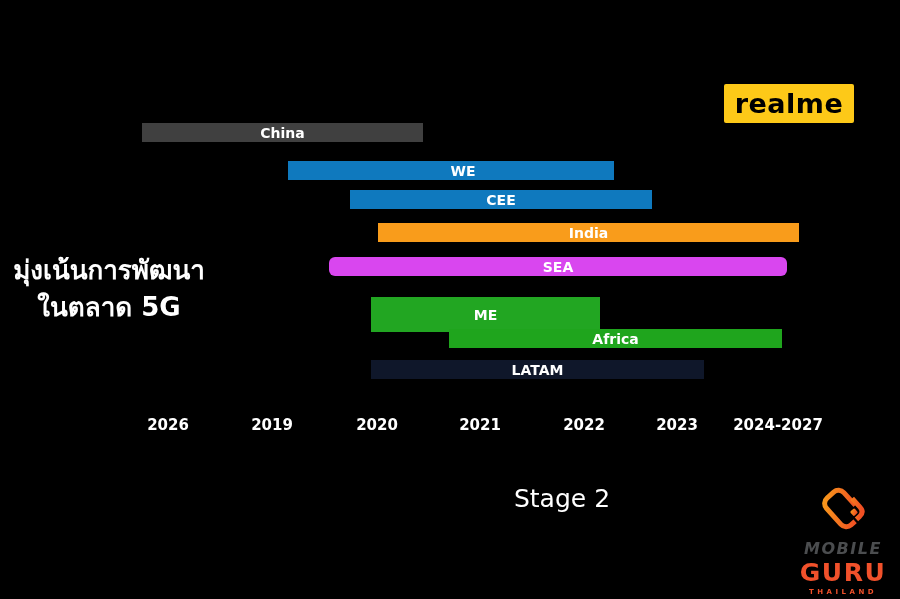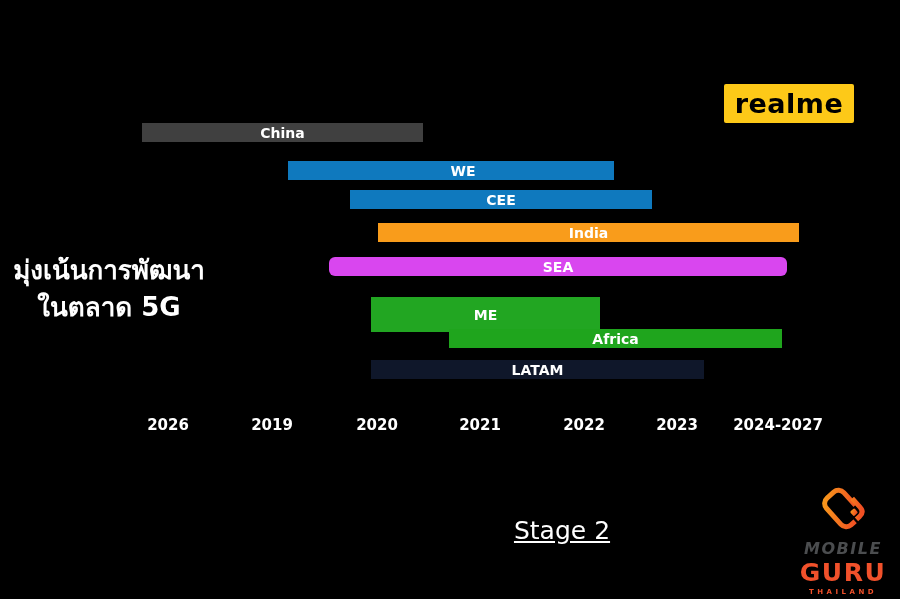--- a/index.html
+++ b/index.html
@@ -27,21 +27,21 @@
   .tick{
     position:absolute;top:416px;transform:translateX(-50%);
     color:#ffffff;font-size:15px;font-weight:600;white-space:nowrap;
   }
   
   .stage{
     position:absolute;transform:translateX(-50%);
     color:#ffffff;font-size:25px;font-weight:500;white-space:nowrap;
   }
   .stage-1{left:271px;top:491px;}
-  .stage-2{left:562px;top:516px;text-decoration:underline;}
+  .stage-2{left:562px;top:484px;}
   
   .mg{position:absolute;left:799px;top:482px;width:88px;text-align:center;}
   .mg svg{display:block;margin:0 auto;}
   .mg-mobile{color:#4B4D4F;font-size:16px;font-weight:700;letter-spacing:1.5px;line-height:1;margin-top:3px;font-style:italic;}
   .mg-guru{color:#F1512B;font-size:25px;font-weight:700;letter-spacing:1.5px;line-height:1;margin-top:3px;}
   .mg-thai{color:#F1512B;font-size:7px;font-weight:600;letter-spacing:3.5px;line-height:1;margin-top:4px;}
 </style>
 </head>
 <body>
 

